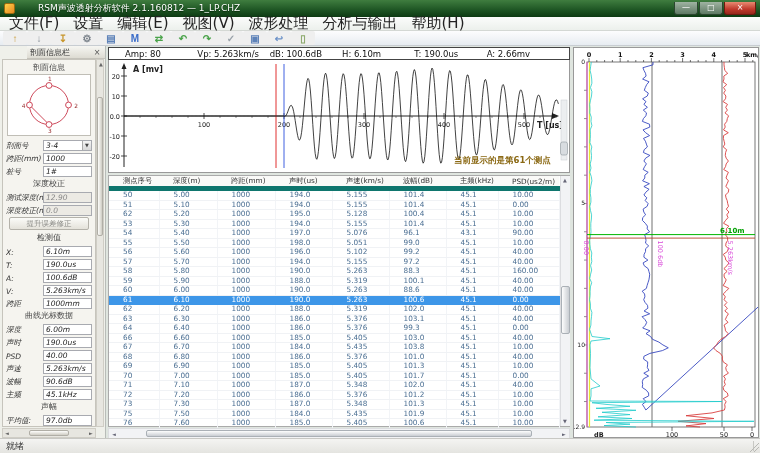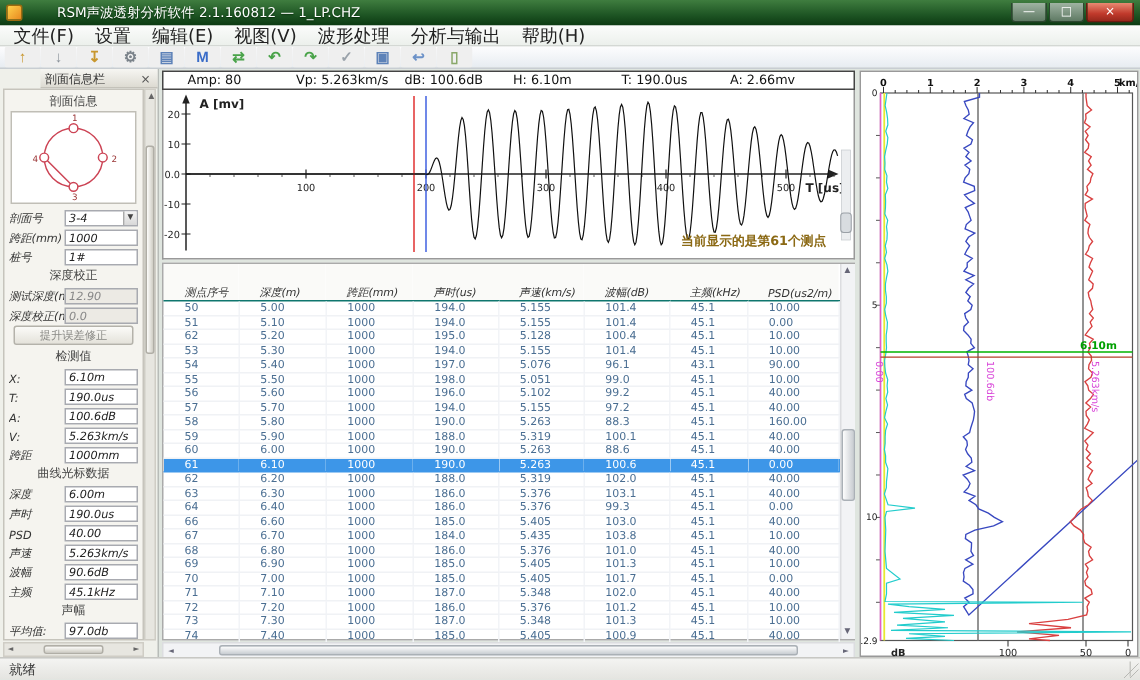--- a/index.html
+++ b/index.html
@@ -14,21 +14,21 @@
     background:linear-gradient(135deg,#ffd24a,#e88820); border:1px solid #9a6a10; }
   .title-text { flex:1; white-space:nowrap; overflow:hidden; text-shadow:0 1px 1px #062a08;padding-left:19px; }
   .winbtns { display:flex; gap:1px; }
   .winbtn { width:24px; height:13px; font-size:8px; line-height:12px; text-align:center;
     color:#fff; background:linear-gradient(#9fb3a2,#5f7a64); border:1px solid #2c4630;
     border-top:none; border-radius:0 0 3px 3px; cursor:default; }
   .winbtn.close { width:32px; background:linear-gradient(#e88a72,#c0392b 60%,#96281c); border-color:#6e1a10; }
 
   
   .menubar { height:14px; background:linear-gradient(#fbfcfb,#ecf0ec); border-bottom:1px solid #d4d8d4;
-    display:flex; align-items:flex-start; font-size:12px; color:#222; padding-left:2px; }
+    display:flex; align-items:flex-end; font-size:15px; color:#222; padding-left:2px; }
   .menu-item { padding:0 7px; height:14px; line-height:14px; }
   .toolbar { height:15px; background:linear-gradient(#fdfdfe,#e7ecf1); border-bottom:1px solid #c8cdd2;
     display:flex; align-items:center; padding-left:3px; }
   .tb-btn { width:24px; height:14px; display:flex; align-items:center; justify-content:center;
     border:1px solid transparent; border-radius:2px; font-size:10px; font-weight:bold; }
 
   
   .client { position:absolute; top:46px; left:0; right:0; height:392px; display:flex; background:#dfe5df; }
 
   
@@ -59,21 +59,21 @@
 
   
   .middle { width:465px; position:relative; padding:1px 1px 0 2px; }
   .infobar { height:13px; background:#fff; border:1px solid #444; display:flex; align-items:center;
     font-size:8.5px; color:#111; padding:0 10px 0 16px; }
   .infobar span { flex:1; white-space:nowrap; }
   .waveplot { height:113px; background:#fff; border:1px solid #999; border-top:none; position:relative; }
   .tablewrap { margin-top:2px; height:252px; background:#fff; border:1px solid #aaa; position:relative; display:flex; }
   table { border-collapse:collapse; table-layout:fixed; width:450px; }
   thead th { height:11px; font-size:7.3px; font-weight:normal; color:#333; text-align:left;
-    padding:14px 0 0 14px; border-bottom:1px solid #0f766e; background:#fafaf8; white-space:nowrap; overflow:hidden;font-style:italic; }
+    padding:0 0 0 14px; border-bottom:5px solid #0f766e; background:#fafaf8; white-space:nowrap; overflow:hidden; }
   tbody td { height:8.85px; font-size:7.3px; color:#4a6e92; padding:0 0 0 14px; line-height:8.5px;
     border-bottom:1px solid #f0f2f5; border-right:1px solid #f2f4f7; white-space:nowrap; overflow:hidden; }
   tbody tr.sel td { background:#3d96e8; color:#fff; border-color:#3d96e8; }
   .tbl-vscroll { width:10px; background:#f2f3f5; border-left:1px solid #dcdde0; position:relative; flex:0 0 10px; margin-left:auto; }
   .tbl-vthumb { position:absolute; left:0; right:0; top:44%; height:19%; background:linear-gradient(90deg,#fdfdfd,#c9cdd2); border:1px solid #aab0b6; border-radius:2px; }
   .varr { position:absolute; left:0; right:0; font-size:5px; color:#667; text-align:center; height:9px; line-height:9px; }
   .mid-hscroll { margin-top:1px; height:11px; background:#f2f3f5; border:1px solid #dcdde0; position:relative; }
   .mid-hthumb { position:absolute; top:1px; bottom:1px; left:8%; width:84%; background:linear-gradient(#fdfdfd,#c9cdd2); border:1px solid #aab0b6; border-radius:2px; }
   .harr { position:absolute; top:0; bottom:0; width:10px; font-size:5px; color:#667; text-align:center; line-height:10px; }
 
@@ -580,30 +580,20 @@
                 <td>73</td>
                 <td>7.30</td>
                 <td>1000</td>
                 <td>187.0</td>
                 <td>5.348</td>
                 <td>101.3</td>
                 <td>45.1</td>
                 <td>10.00</td>
               </tr>
               <tr>
-                <td>74</td>
-                <td>7.40</td>
-                <td>1000</td>
-                <td>185.0</td>
-                <td>5.405</td>
-                <td>100.9</td>
-                <td>45.1</td>
-                <td>40.00</td>
-              </tr>
-              <tr>
                 <td>75</td>
                 <td>7.50</td>
                 <td>1000</td>
                 <td>184.0</td>
                 <td>5.435</td>
                 <td>101.9</td>
                 <td>45.1</td>
                 <td>10.00</td>
               </tr>
               <tr>

